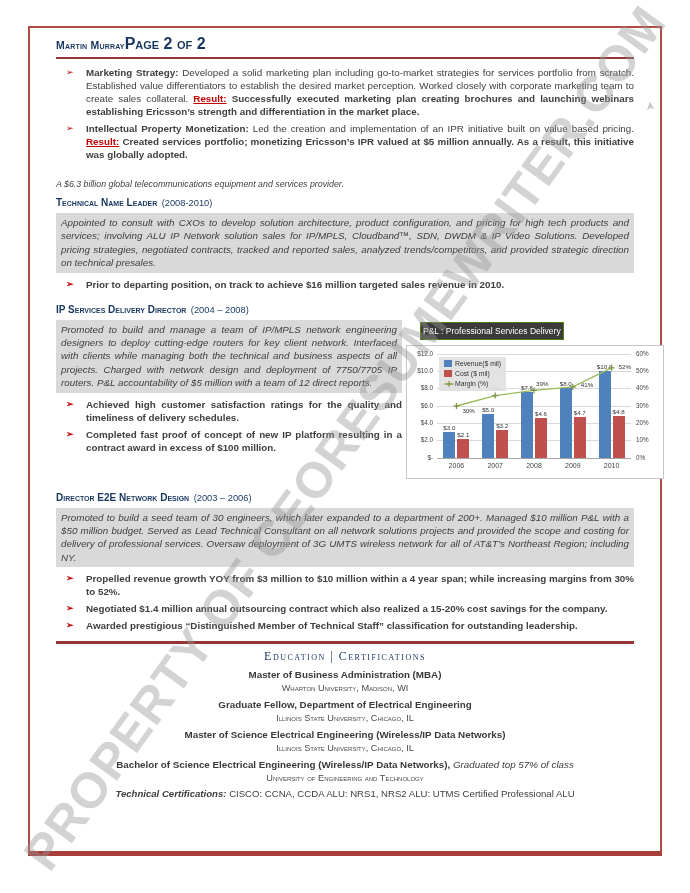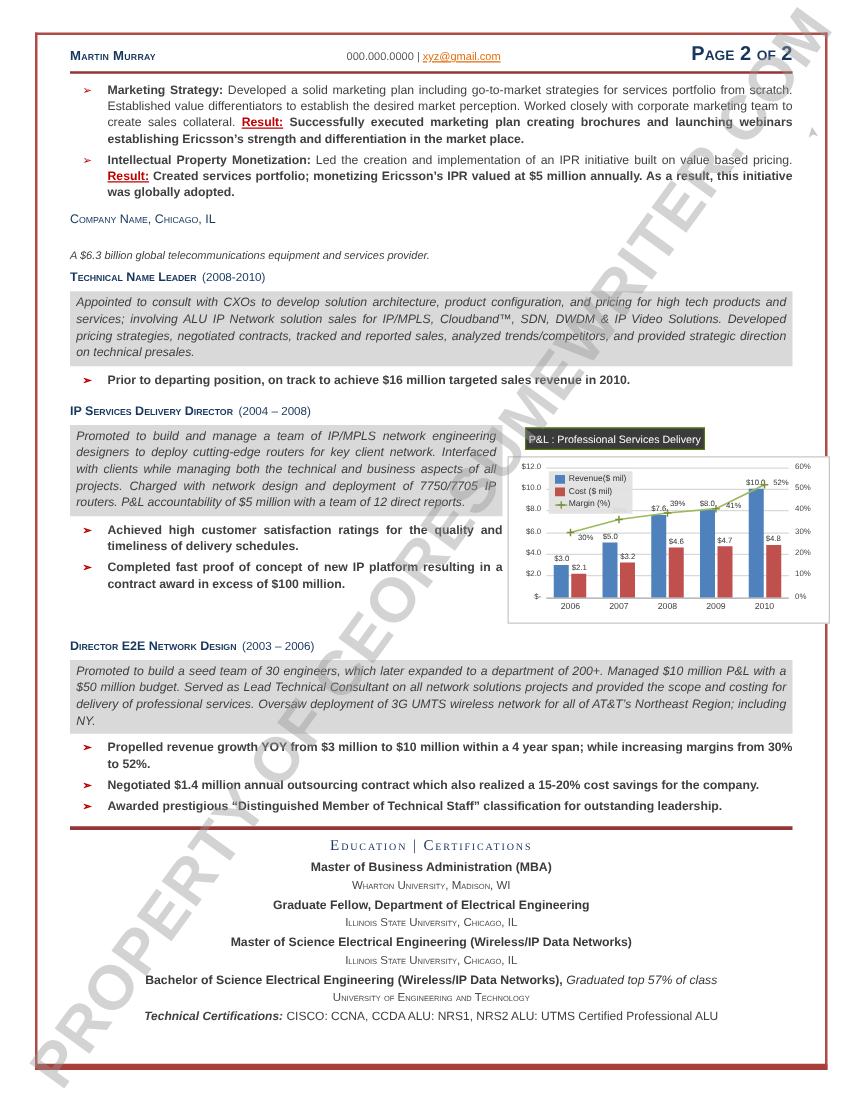--- a/index.html
+++ b/index.html
@@ -71,25 +71,20 @@
 
 <div class="page">
   <div class="watermark">PROPERTY OF CEORESUMEWRITER.COM</div>
   <span class="cursor">➤</span>
 
   <div class="frame">
     <div class="content">
 
       <div class="hdr">
         <span class="hdr-name">Martin Murray</span>
-        <span class="hdr-center">
-          <span>000.000.0000</span>
-          <span>|</span>
-          <a>xyz@gmail.com</a>
-        </span>
         <span class="hdr-page">Page 2 of 2</span>
       </div>
       <div class="hdr-rule"></div>
 
       <ul class="blist">
         <li>
           <span class="arr">➢</span>
           <span class="blbl">Marketing Strategy:</span>
           <span>Developed a solid marketing plan including go-to-market strategies for services portfolio from scratch. Established value differentiators to establish the desired market perception. Worked closely with corporate marketing team to create sales collateral.</span>
           <span class="result">Result:</span>
@@ -97,21 +92,20 @@
         </li>
         <li>
           <span class="arr">➢</span>
           <span class="blbl">Intellectual Property Monetization:</span>
           <span>Led the creation and implementation of an IPR initiative built on value based pricing.</span>
           <span class="result">Result:</span>
           <span class="rtext">Created services portfolio; monetizing Ericsson’s IPR valued at $5 million annually. As a result, this initiative was globally adopted.</span>
         </li>
       </ul>
 
-      <div class="company">Company Name, Chicago, IL</div>
       <div class="tagline">A $6.3 billion global telecommunications equipment and services provider.</div>
 
       <div class="role-head">
         <span class="role-title">Technical Name Leader</span>
         <span class="role-dates">(2008-2010)</span>
       </div>
       <div class="summary">Appointed to consult with CXOs to develop solution architecture, product configuration, and pricing for high tech products and services; involving ALU IP Network solution sales for IP/MPLS, Cloudband™, SDN, DWDM &amp; IP Video Solutions. Developed pricing strategies, negotiated contracts, tracked and reported sales, analyzed trends/competitors, and provided strategic direction on technical presales.</div>
       <ul class="blist" style="margin-top:5px;">
         <li class="boldli">
           <span class="arr">➢</span>

